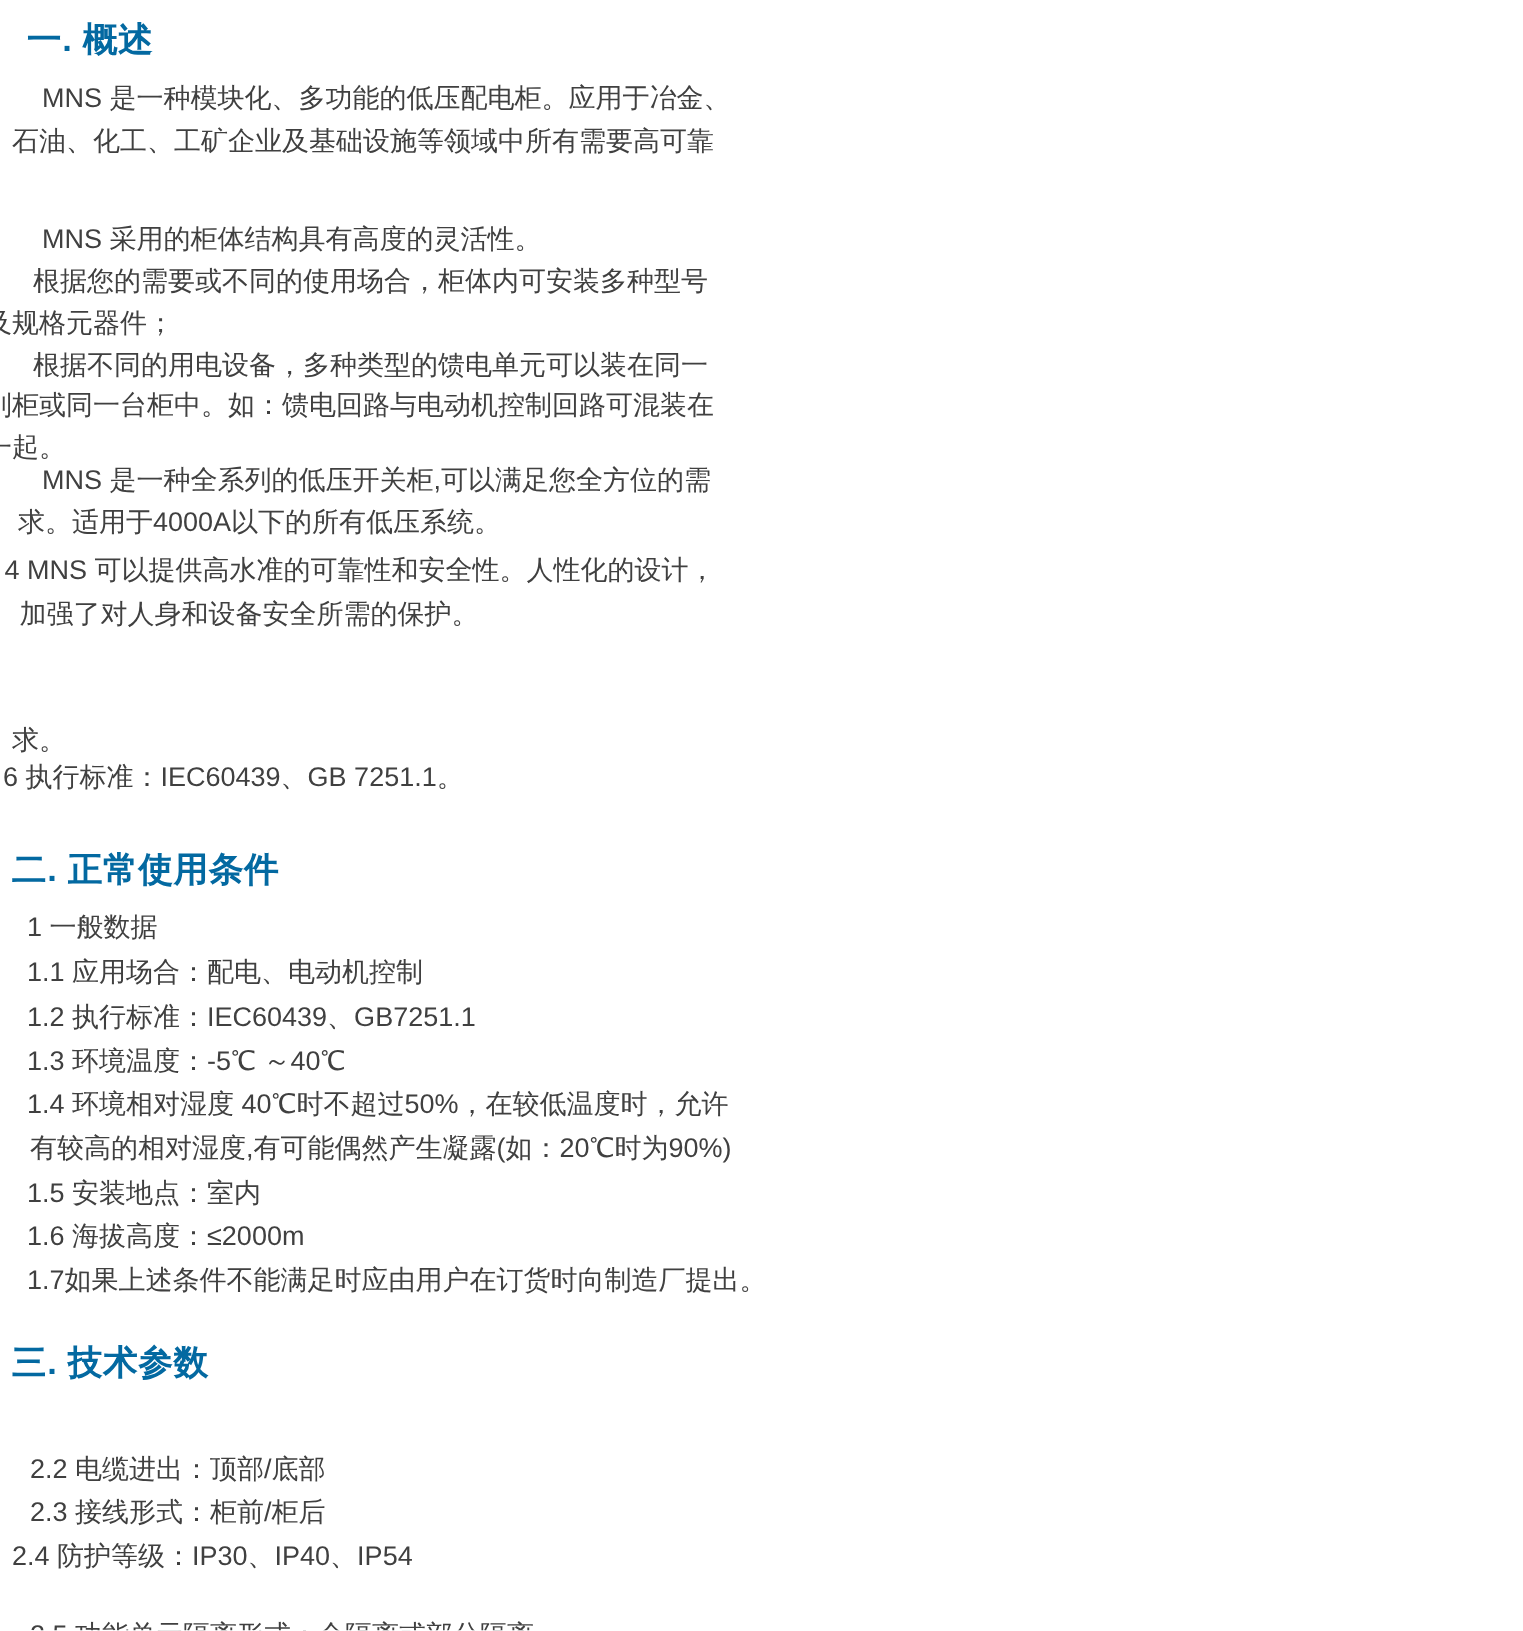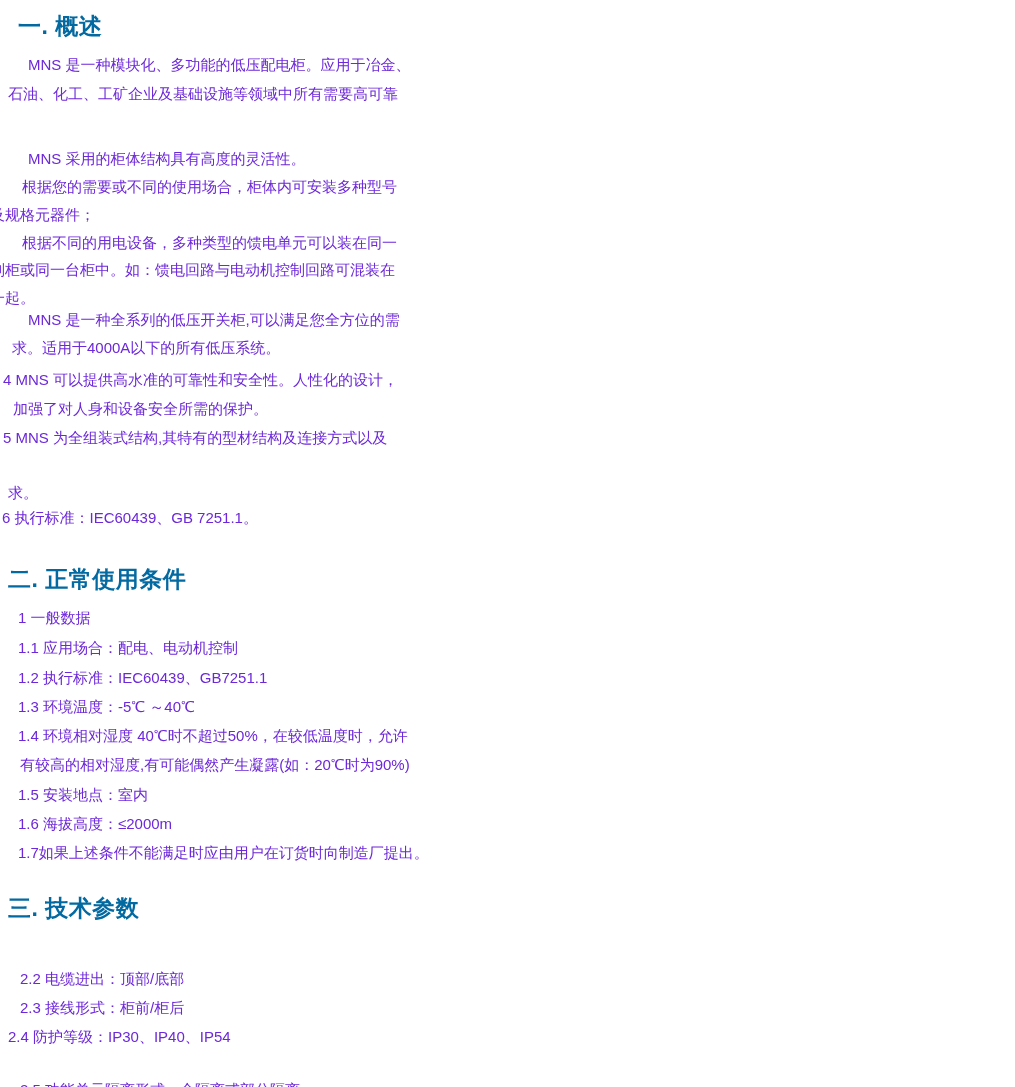--- a/index.html
+++ b/index.html
@@ -15,23 +15,23 @@
     position: absolute;
     white-space: nowrap;
     font-size: 23px;
     font-weight: bold;
     color: #0369a1;
     letter-spacing: 0.5px;
   }
   .ln {
     position: absolute;
     white-space: nowrap;
-    font-size: 15px;
+    font-size: 18px;
     line-height: 24px;
-    color: #6d28d9;
+    color: #404040;
   }
 </style>
 </head>
 <body>
 
 <div class="page">
 
   <div class="heading" style="left:18px; top:11px">一. 概述</div>
 
   <div class="ln" style="left:28px;  top:53px">MNS  是一种模块化、多功能的低压配电柜。应用于冶金、</div>
@@ -39,21 +39,20 @@
   <div class="ln" style="left:28px;  top:147px">MNS  采用的柜体结构具有高度的灵活性。</div>
   <div class="ln" style="left:22px;  top:175px">根据您的需要或不同的使用场合，柜体内可安装多种型号</div>
   <div class="ln" style="left:-10px; top:203px">及规格元器件；</div>
   <div class="ln" style="left:22px;  top:231px">根据不同的用电设备，多种类型的馈电单元可以装在同一</div>
   <div class="ln" style="left:-10px; top:258px">列柜或同一台柜中。如：馈电回路与电动机控制回路可混装在</div>
   <div class="ln" style="left:-10px; top:286px">一起。</div>
   <div class="ln" style="left:28px;  top:308px">MNS  是一种全系列的低压开关柜,可以满足您全方位的需</div>
   <div class="ln" style="left:12px;  top:336px">求。适用于4000A以下的所有低压系统。</div>
   <div class="ln" style="left:3px;   top:368px">4  MNS  可以提供高水准的可靠性和安全性。人性化的设计，</div>
   <div class="ln" style="left:13px;  top:397px">加强了对人身和设备安全所需的保护。</div>
-  <div class="ln" style="left:3px;   top:426px">5  MNS 为全组装式结构,其特有的型材结构及连接方式以及</div>
   <div class="ln" style="left:8px;   top:481px">求。</div>
   <div class="ln" style="left:2px;   top:506px">6 执行标准：IEC60439、GB 7251.1。</div>
 
   <div class="heading" style="left:8px; top:564px">二. 正常使用条件</div>
 
   <div class="ln" style="left:18px; top:606px">1 一般数据</div>
   <div class="ln" style="left:18px; top:636px">1.1 应用场合：配电、电动机控制</div>
   <div class="ln" style="left:18px; top:666px">1.2 执行标准：IEC60439、GB7251.1</div>
   <div class="ln" style="left:18px; top:695px">1.3 环境温度：-5℃ ～40℃</div>
   <div class="ln" style="left:18px; top:724px">1.4 环境相对湿度 40℃时不超过50%，在较低温度时，允许</div>

